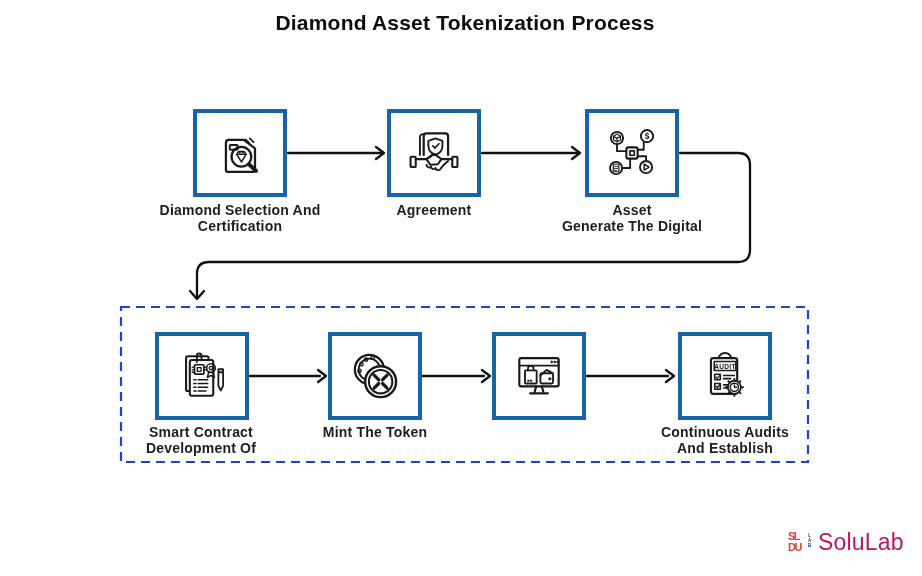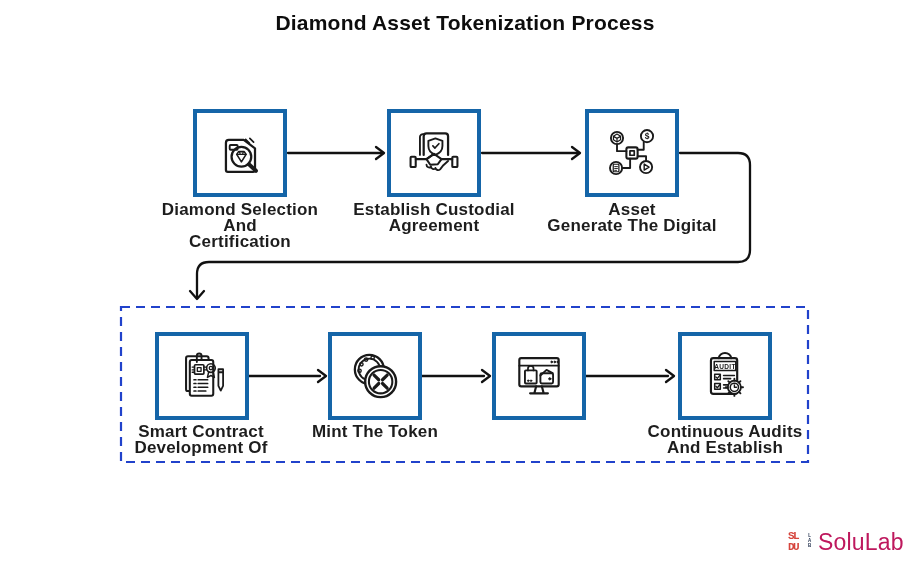--- a/index.html
+++ b/index.html
@@ -5,29 +5,29 @@
   html,body{margin:0;padding:0;background:#ffffff;}
   .canvas{position:relative;width:922px;height:576px;background:#ffffff;overflow:hidden;
           font-family:"Liberation Sans","DejaVu Sans",sans-serif;}
   .title{position:absolute;top:11px;left:4px;width:922px;margin:0;text-align:center;
          font-size:21px;font-weight:800;color:#0d0d0d;letter-spacing:.2px;}
   .connectors{position:absolute;left:0;top:0;pointer-events:none;}
   .box{position:absolute;width:94px;height:88px;background:#fff;border:4px solid #1565a8;
        box-sizing:border-box;display:flex;align-items:center;justify-content:center;}
   .b1{left:193px;top:109px}.b2{left:387px;top:109px}.b3{left:585px;top:109px}
   .b4{left:155px;top:332px}.b5{left:328px;top:332px}.b6{left:492px;top:332px}.b7{left:678px;top:332px}
-  .lbl{position:absolute;width:190px;text-align:center;font-size:17px;font-weight:bold;
+  .lbl{position:absolute;width:190px;text-align:center;font-size:14px;font-weight:bold;
        color:#1d1d1d;line-height:16px;letter-spacing:.2px;}
   .lbl span{display:block;}
   .l1{left:145px;top:202px}.l2{left:339px;top:202px}.l3{left:537px;top:202px}
   .l4{left:106px;top:424px}.l5{left:280px;top:424px}.l6{left:444px;top:424px}.l7{left:630px;top:424px}
   .ic{stroke:#1a1a1a;fill:none;stroke-width:2.4;stroke-linecap:round;stroke-linejoin:round;}
   .logo{position:absolute;left:788px;top:529px;display:flex;align-items:center;gap:6px;}
   .logo-mark{position:relative;width:24px;height:26px;}
-  .lm-top,.lm-bottom{position:absolute;left:0;font-family:Liberation Mono, monospace;
+  .lm-top,.lm-bottom{position:absolute;left:0;font-family:Liberation Sans, sans-serif;
        font-weight:bold;font-size:11px;line-height:11px;color:#d6453d;letter-spacing:-1.5px;}
   .lm-top{top:1px}.lm-bottom{top:12px}
   .lm-side{position:absolute;right:1px;top:3px;writing-mode:vertical-rl;text-orientation:upright;
        font-size:4.5px;font-weight:bold;color:#22314e;letter-spacing:0;line-height:4px;}
   .logo-text{font-size:23px;color:#be185d;font-weight:500;letter-spacing:.2px;}
 </style>
 </head>
 <body>
 
 <div class="canvas">
@@ -163,21 +163,20 @@
       <circle cx="42" cy="44" r="4.4" stroke-width="1.6"></circle>
       <path d="M42 44 V41.6 M42 44 H44.3" stroke-width="1.4"></path>
     </svg>
   </div>
 
   <div class="lbl l1">
     <span>Diamond Selection And</span>
     <span>Certification</span>
   </div>
   <div class="lbl l2">
-    <span>Establish Custodial</span>
     <span>Agreement</span>
   </div>
   <div class="lbl l3">
     <span>Asset</span>
     <span>Generate The Digital</span>
   </div>
   <div class="lbl l4">
     <span>Smart Contract</span>
     <span>Development Of</span>
   </div>

